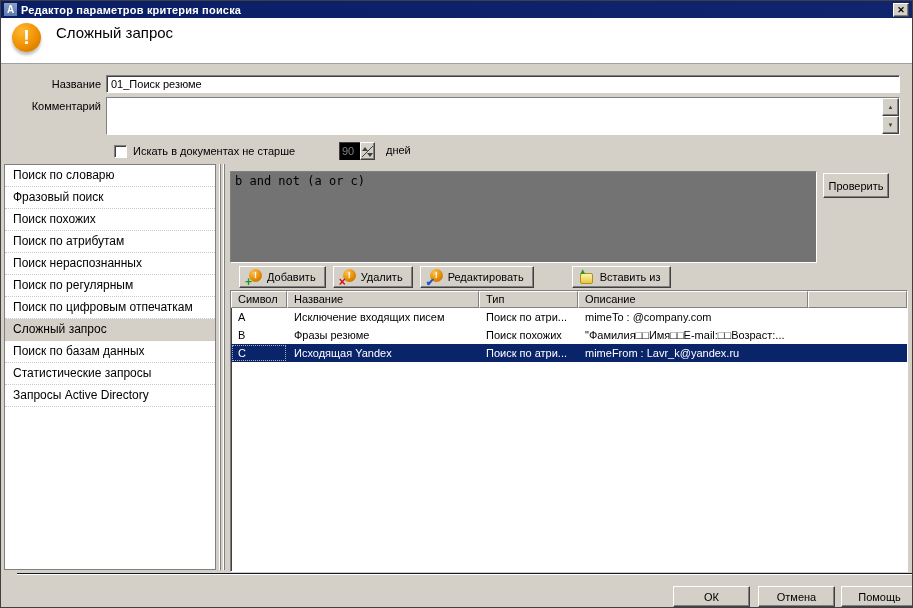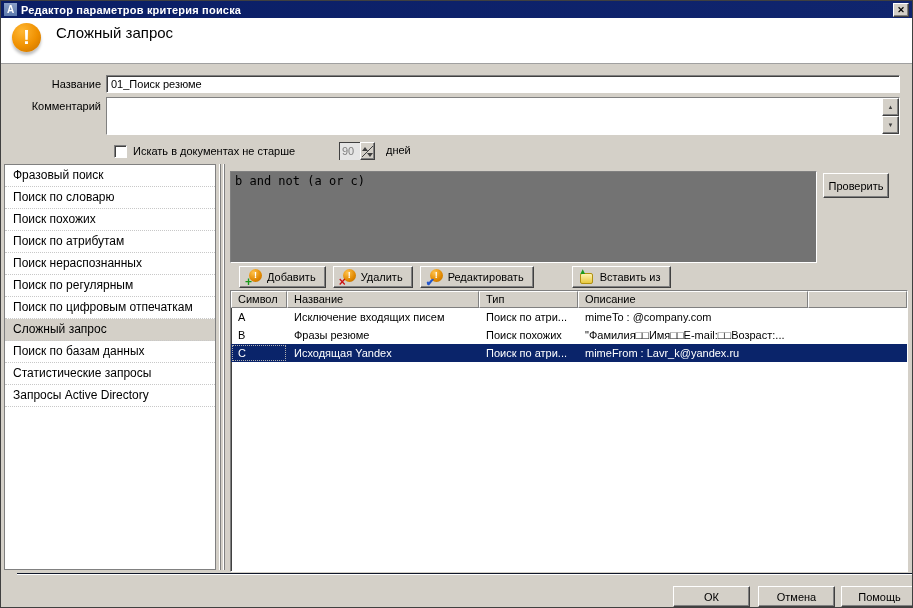--- a/index.html
+++ b/index.html
@@ -67,21 +67,21 @@
   .checkbox {
     width:13px; height:13px; background:#fff;
     border:1px solid #808080; border-right-color:#fff; border-bottom-color:#fff;
     box-shadow: inset 1px 1px 0 #404040; margin-right:6px;
   }
   .age-label { font-size:11px; }
   .spin-field {
     position:absolute; left:225px; top:0px; width:38px; height:18px; display:flex;
   }
   .spin-input {
-    width:21px; border:none; outline:none; background:#e5e5e5; color:#808080;
+    width:21px; border:none; outline:none; background:#000000; color:#808080;
     font-size:11px; padding:1px 3px; font-family:"Liberation Sans",sans-serif;
   }
   .spin-btn {
     width:15px; background:#d4d0c8; border:1px solid; border-color:#fff #404040 #404040 #fff;
     box-shadow: inset -1px -1px 0 #808080; display:flex; align-items:center; justify-content:center;
   }
   .days-label { position:absolute; left:272px; top:2px; font-size:11px; }
   
   .main { position:absolute; left:0; top:160px; width:100%; height:412px; }
   .sidebar {
@@ -192,22 +192,22 @@
           </svg>
         </div>
       </div>
       <div class="days-label">дней</div>
     </div>
   </div>
 
   <div class="main">
 
     <div class="sidebar">
+        <div class="side-item">Поиск по словарю</div>
         <div class="side-item">Фразовый поиск</div>
-        <div class="side-item">Поиск по словарю</div>
         <div class="side-item">Поиск похожих</div>
         <div class="side-item">Поиск по атрибутам</div>
         <div class="side-item">Поиск нераспознанных</div>
         <div class="side-item">Поиск по регулярным</div>
         <div class="side-item">Поиск по цифровым отпечаткам</div>
         <div class="side-item selected">Сложный запрос</div>
         <div class="side-item">Поиск по базам данных</div>
         <div class="side-item">Статистические запросы</div>
         <div class="side-item">Запросы Active Directory</div>
       </div>

